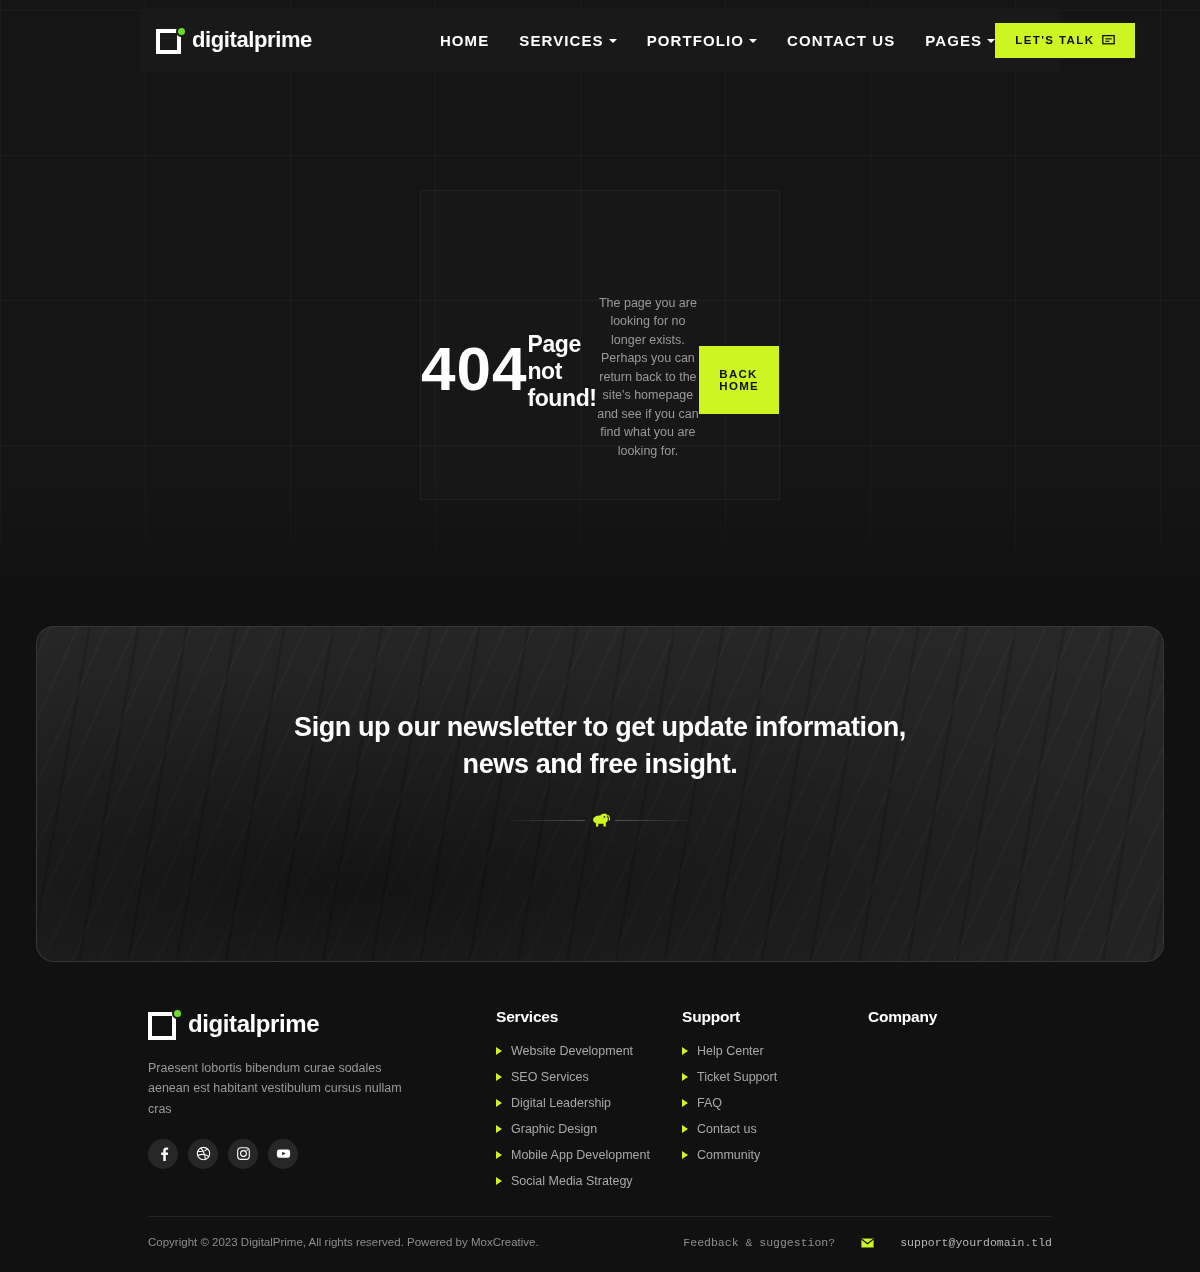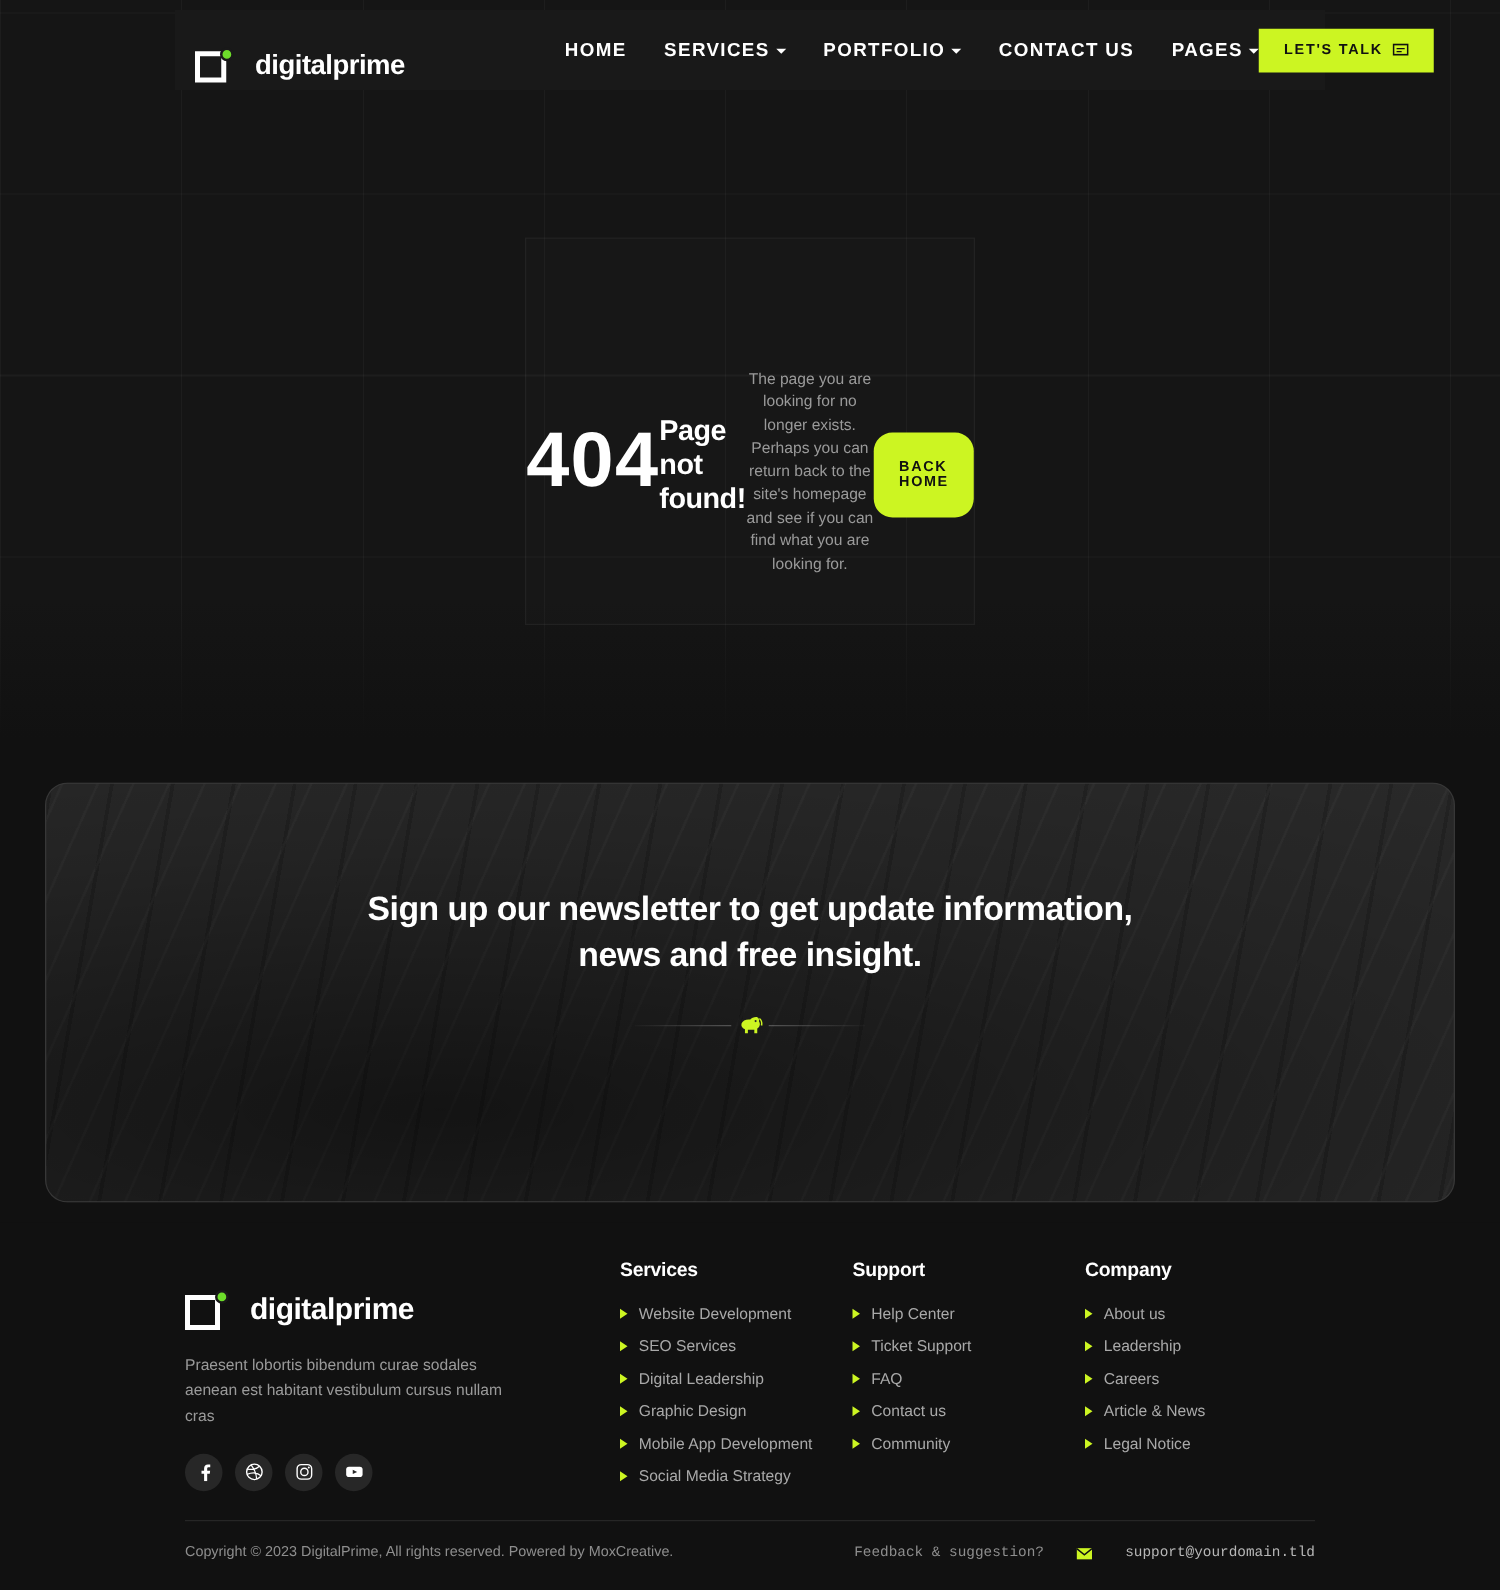--- a/index.html
+++ b/index.html
@@ -26,21 +26,21 @@
     background:linear-gradient(to bottom, rgba(17,17,17,0) 0%, #111111 92%);
   }
 
   
   .header {
     position:absolute; left:140px; top:8px; width:920px; height:64px;
     background:#191919;
     display:flex; align-items:center; padding:0 16px;
     z-index:20;
   }
-  .brand { display:flex; align-items:center; gap:20px;margin-top:24px; }
+  .brand { display:flex; align-items:center; gap:8px; }
   .logo-mark { position:relative; width:28px; height:28px; flex:0 0 28px; }
   .logo-mark .sq {
     position:absolute; left:0; top:3px; width:25px; height:25px;
     border:4px solid #ffffff; background:transparent;
   }
   .logo-mark .dot {
     position:absolute; right:-3px; top:0px; width:11px; height:11px;
     border-radius:50%; background:#6ddd2a; border:2px solid #191919;
   }
   .brand-name {
@@ -83,21 +83,21 @@
     margin-top:5px; font-size:23px; font-weight:700; letter-spacing:-0.4px;
     color:#ffffff;
   }
   .nf-desc {
     margin-top:16px; width:268px; text-align:center;
     font-size:12.5px; line-height:1.48; color:#9a9a9a;
   }
   .nf-btn {
     margin-top:22px; background:#ccf522; color:#111111;
     font-size:11.5px; font-weight:700; letter-spacing:1.3px;
-    padding:22px 20px; cursor:pointer;border-radius:15px;
+    padding:22px 20px; cursor:pointer;
   }
 
   
   .news-wrap {
     position:absolute; left:36px; top:626px; width:1128px; height:336px;
     border-radius:18px; overflow:hidden;
     background:#2b2b2b;
     border:1px solid rgba(255,255,255,0.06);
   }
   .news-tex {
@@ -363,42 +363,20 @@
             </li>
           <li>
               <span class="tri"></span>
               <span>Community</span>
             </li>
         </ul>
       </div>
 
       <div class="f-col">
         <h4>Company</h4>
-        <ul>
-          <li>
-              <span class="tri"></span>
-              <span>About us</span>
-            </li>
-          <li>
-              <span class="tri"></span>
-              <span>Leadership</span>
-            </li>
-          <li>
-              <span class="tri"></span>
-              <span>Careers</span>
-            </li>
-          <li>
-              <span class="tri"></span>
-              <span>Article &amp; News</span>
-            </li>
-          <li>
-              <span class="tri"></span>
-              <span>Legal Notice</span>
-            </li>
-        </ul>
       </div>
 
     </div>
 
     <div class="f-rule"></div>
 
     <div class="f-bottom">
       <div>Copyright © 2023 DigitalPrime, All rights reserved. Powered by MoxCreative.</div>
       <div class="f-feedback">
         <span>Feedback &amp; suggestion?</span>

